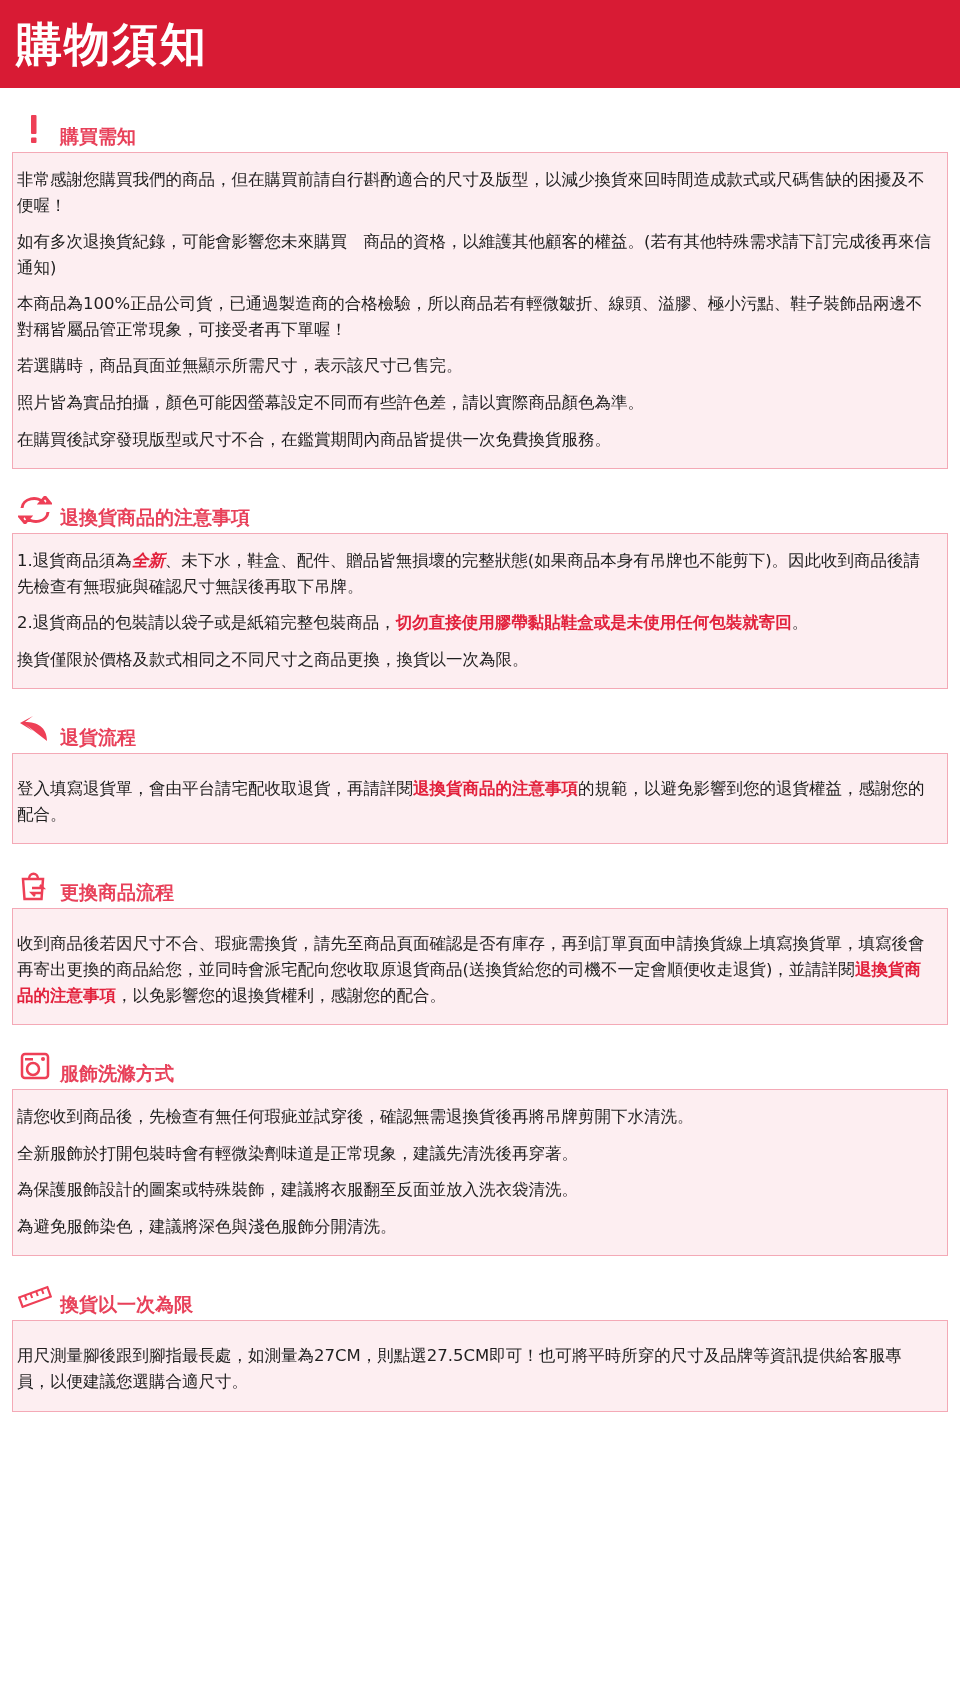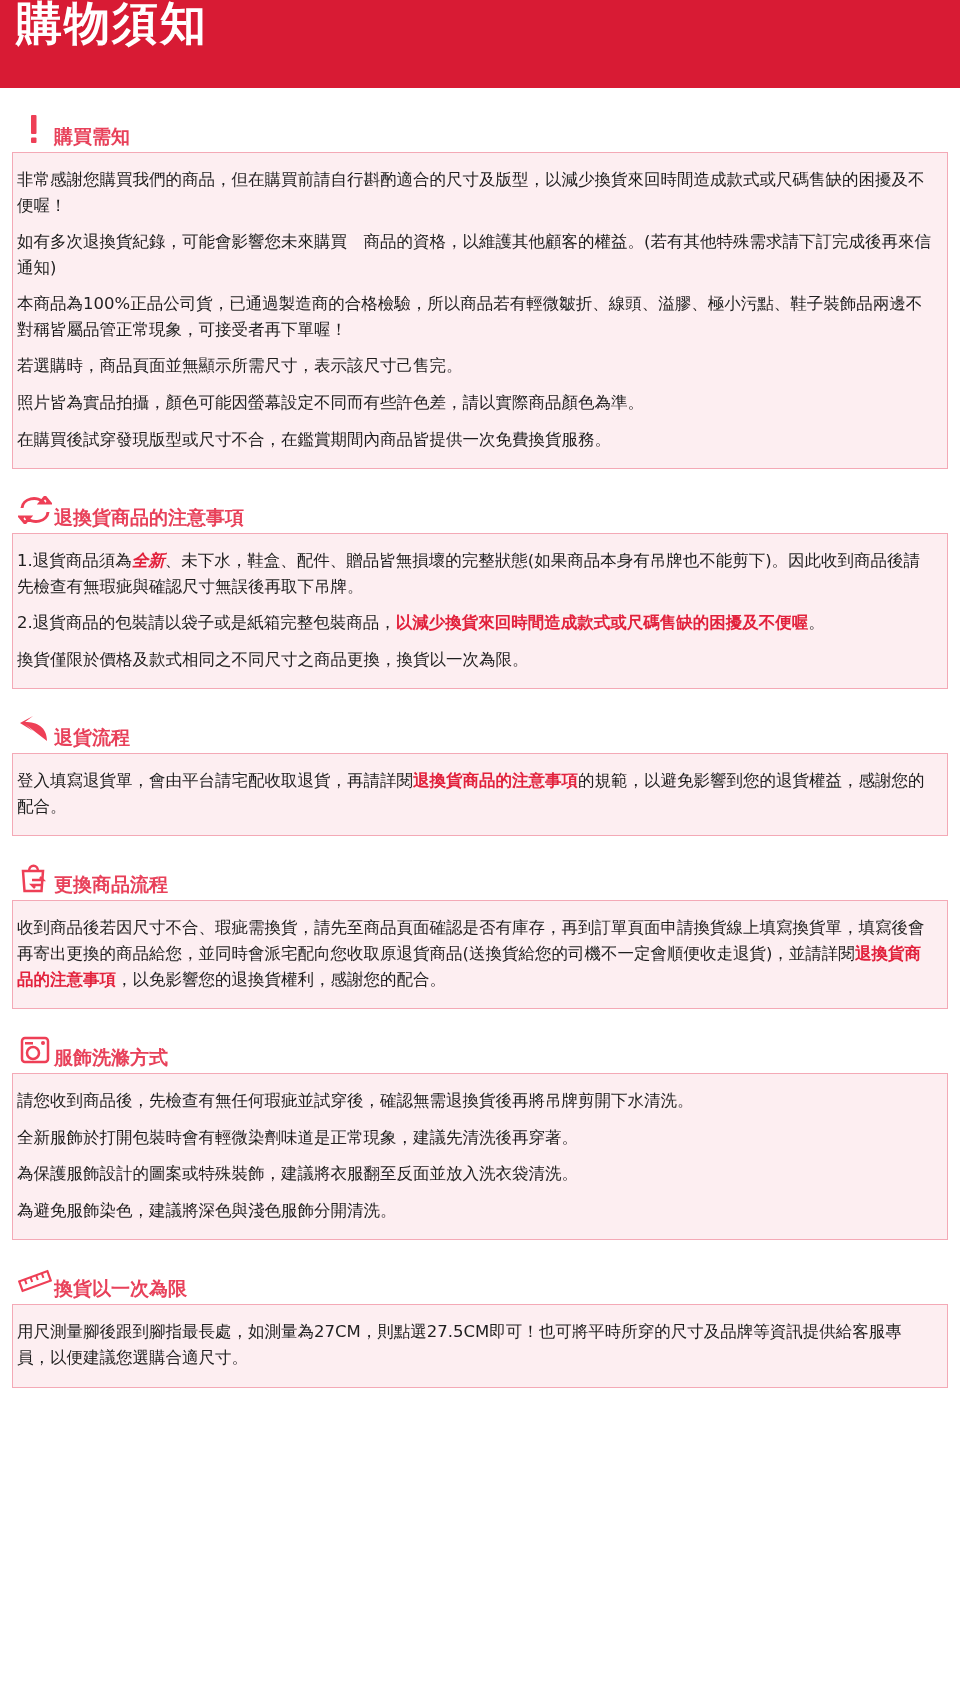--- a/index.html
+++ b/index.html
@@ -10,36 +10,37 @@
     font-family: "DejaVu Sans", "Liberation Sans", sans-serif;
     color: #222222;
   }
   .page { width: 960px; padding: 0; }
 
   
   .banner {
     background: #d81b34;
     height: 88px;
     display: flex;
+    align-items: center;
     padding: 0 16px;
   }
   .banner-title {
     color: #ffffff;
     font-size: 46px;
     font-weight: bold;
     letter-spacing: 2px;
     line-height: 1;
   }
 
   
   .section { padding: 0 12px; margin-top: 18px; }
   .sec-head {
     display: flex;
     align-items: flex-end;
-    gap: 2px;
+    gap: 8px;
     padding-left: 6px;
     margin-bottom: 6px;
     height: 40px;
   }
   .sec-icon {
     width: 34px; height: 34px;
     flex: 0 0 34px;
     display: flex; align-items: center; justify-content: center;
     color: #ee3f56;
   }
@@ -56,21 +57,21 @@
     border: 1px solid #f4a9b6;
     background: #fdeef1;
     padding: 14px 16px 16px 4px;
   }
   .box p {
     margin: 0 0 11px 0;
     font-size: 16.5px;
     line-height: 1.55;
     color: #1e1e1e;
   }
-  .box p:last-child { margin-bottom: 0; }
+  .box p:last-child { margin-bottom: 0; margin-top: 8px; }
   .em-red { color: #e2213c; font-weight: bold; font-style: italic; }
   .strong-red { color: #e2213c; font-weight: bold; }
 </style>
 </head>
 <body>
 
 <div class="page">
 
   <div class="banner">
     <div class="banner-title">購物須知</div>
@@ -101,21 +102,21 @@
       <span class="sec-icon">
         <svg width="34" height="28" viewBox="0 0 34 28">
           <path d="M4 12 A12 10 0 0 1 26 7 L22 7 L27 1 L32 7 L28 7" fill="none" stroke="#ee3f56" stroke-width="3"></path>
           <path d="M30 16 A12 10 0 0 1 8 21 L12 21 L7 27 L2 21 L6 21" fill="none" stroke="#ee3f56" stroke-width="3"></path>
         </svg>
       </span>
       <span class="sec-title">退換貨商品的注意事項</span>
     </div>
     <div class="box">
       <p>1.退貨商品須為<span class="em-red">全新</span>、未下水，鞋盒、配件、贈品皆無損壞的完整狀態(如果商品本身有吊牌也不能剪下)。因此收到商品後請先檢查有無瑕疵與確認尺寸無誤後再取下吊牌。</p>
-      <p>2.退貨商品的包裝請以袋子或是紙箱完整包裝商品，<span class="strong-red">以減少換貨來回時間造成款式或尺碼售缺的困擾及不便喔</span>。</p>
+      <p>2.退貨商品的包裝請以袋子或是紙箱完整包裝商品，<span class="strong-red">切勿直接使用膠帶黏貼鞋盒或是未使用任何包裝就寄回</span>。</p>
       <p>換貨僅限於價格及款式相同之不同尺寸之商品更換，換貨以一次為限。</p>
     </div>
   </div>
 
   <div class="section">
     <div class="sec-head">
       <span class="sec-icon">
         <svg width="32" height="30" viewBox="0 0 32 30">
           <path d="M28 26 C28 12 18 7 6 7 L14 1 L1 8 L14 16 L6 9" fill="#ee3f56"></path>
         </svg>

